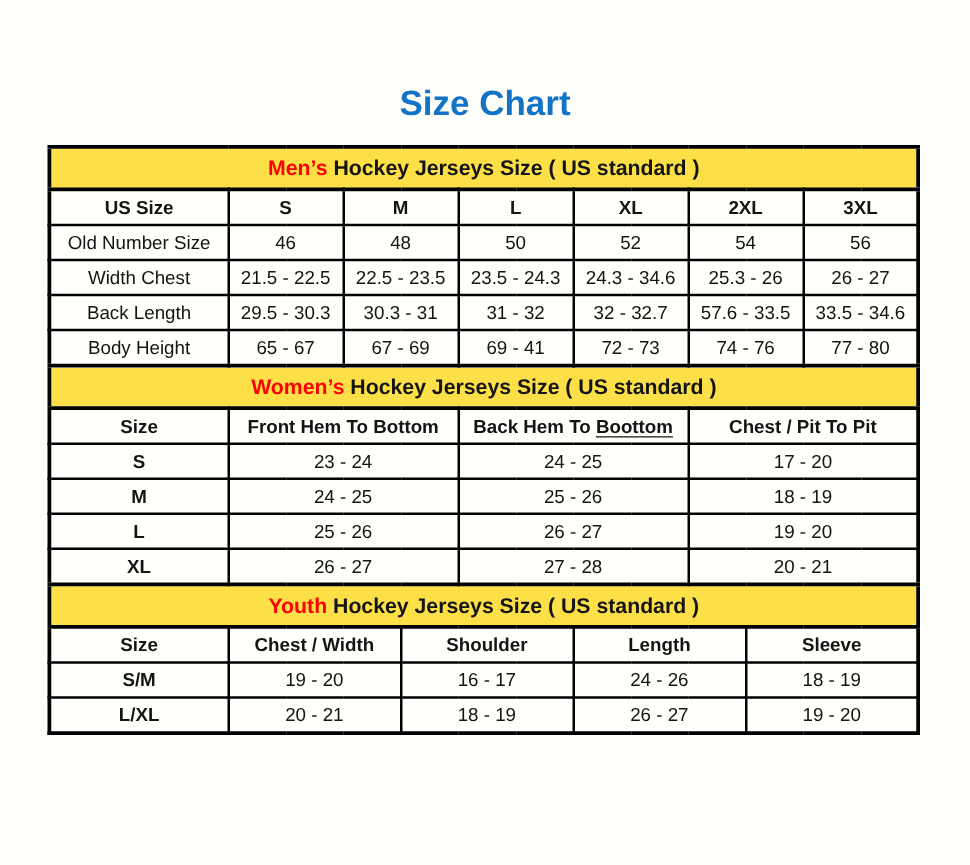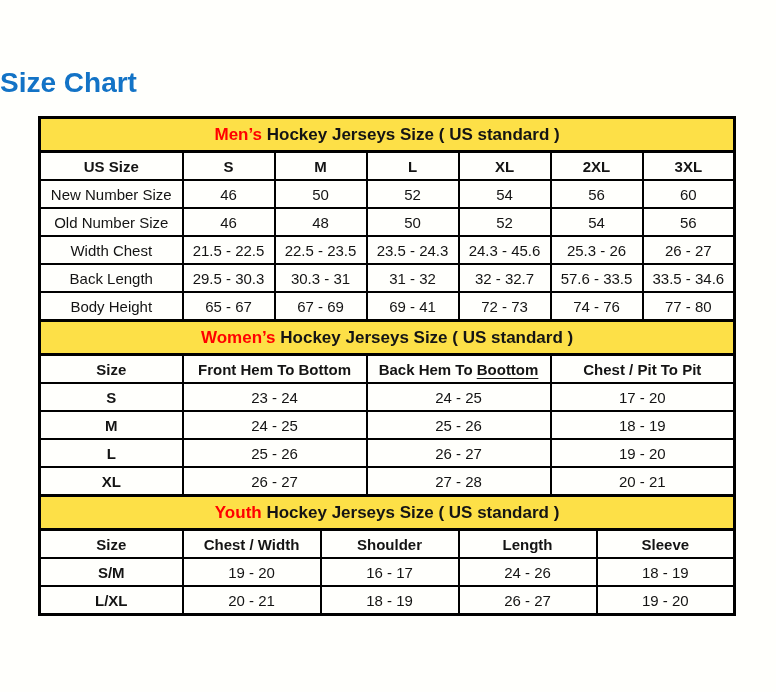--- a/index.html
+++ b/index.html
@@ -5,20 +5,21 @@
   html, body { margin: 0; padding: 0; }
   body {
     width: 776px; height: 692px;
     background: #fffffc;
     font-family: "Liberation Sans", "DejaVu Sans", sans-serif;
     color: #141414;
     overflow: hidden;
   }
   .page-title {
     padding-top: 67px;
+    text-align: center;
     font-size: 28px;
     line-height: 32px;
     font-weight: 700;
     color: #1373C6;
   }
   table.size-chart {
     border-collapse: collapse;
     table-layout: fixed;
     width: 696px;
     margin: 17px 0 0 38px;
@@ -86,43 +87,34 @@
   <tr>
     <th>US Size</th>
     <th colspan="2">S</th>
     <th colspan="2">M</th>
     <th colspan="2">L</th>
     <th colspan="2">XL</th>
     <th colspan="2">2XL</th>
     <th colspan="2">3XL</th>
   </tr>
   <tr>
-    <td class="lab">New Number Size</td>
-    <td class="val" colspan="2">46</td>
-    <td class="val" colspan="2">50</td>
-    <td class="val" colspan="2">52</td>
-    <td class="val" colspan="2">54</td>
-    <td class="val" colspan="2">56</td>
-    <td class="val" colspan="2">60</td>
-  </tr>
-  <tr>
     <td class="lab">Old Number Size</td>
     <td class="val" colspan="2">46</td>
     <td class="val" colspan="2">48</td>
     <td class="val" colspan="2">50</td>
     <td class="val" colspan="2">52</td>
     <td class="val" colspan="2">54</td>
     <td class="val" colspan="2">56</td>
   </tr>
   <tr>
     <td class="lab">Width Chest</td>
     <td class="val" colspan="2">21.5 - 22.5</td>
     <td class="val" colspan="2">22.5 - 23.5</td>
     <td class="val" colspan="2">23.5 - 24.3</td>
-    <td class="val" colspan="2">24.3 - 45.6</td>
+    <td class="val" colspan="2">24.3 - 34.6</td>
     <td class="val" colspan="2">25.3 - 26</td>
     <td class="val" colspan="2">26 - 27</td>
   </tr>
   <tr>
     <td class="lab">Back Length</td>
     <td class="val" colspan="2">29.5 - 30.3</td>
     <td class="val" colspan="2">30.3 - 31</td>
     <td class="val" colspan="2">31 - 32</td>
     <td class="val" colspan="2">32 - 32.7</td>
     <td class="val" colspan="2">57.6 - 33.5</td>

